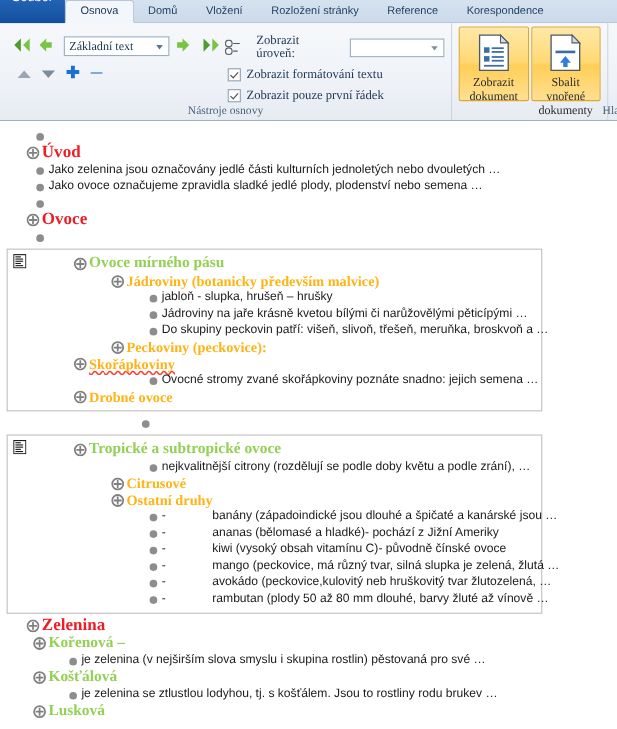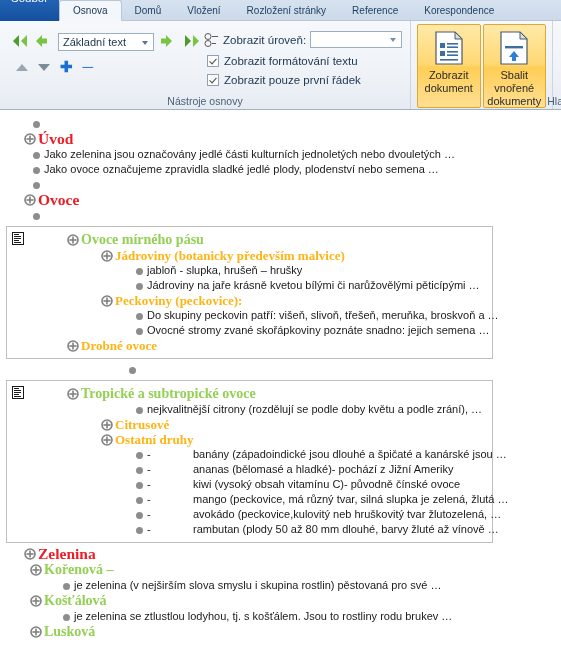--- a/index.html
+++ b/index.html
@@ -65,20 +65,21 @@
     color: #16324f;
     z-index: 4;
   }
 
   .ribbon-body {
     height: 88px;
     position: relative;
     background: linear-gradient(to bottom, #f6f8fb 0%, #eef2f7 65%, #e6ebf2 100%);
     display: flex;
     align-items: flex-start;
+    font-family: Liberation Serif, serif;
   }
 
   .group {
     position: relative;
     height: 88px;
     padding: 4px 6px 0 6px;
   }
   .group + .group { border-left: 1px solid #ccd6e2; }
   .group-title {
     position: absolute;
@@ -121,21 +122,21 @@
     border-left: 6px solid transparent;
     border-right: 6px solid transparent;
   }
   .tri-up { border-bottom: 7px solid #9aa7b2; }
   .tri-dn { border-top: 7px solid #7d8c99; }
 
   .plusmin { font-size: 15px; color: #1a6fd4; font-weight: bold; line-height: 10px; }
   .minus-g { font-size: 15px; color: #2f7fd8; font-weight: bold; line-height: 10px; }
 
   .ot-right { width: 202px; padding-top: 6px; }
-  .lvl-row { display: flex; align-items: center; gap: 4px; }
+  .lvl-row { display: flex; align-items: center; gap: 14px; }
   .lvl-label { font-size: 11.5px; color: #1c3550; }
   .lvl-combo {
     width: 92px; height: 17px;
     border: 1px solid #9aafc4;
     background: #ffffff;
     position: relative;
   }
   .lvl-combo .caret {
     position: absolute; right: 5px; top: 6px;
     width: 0; height: 0;
@@ -159,21 +160,21 @@
     border-width: 0 1.5px 1.5px 0;
     transform: rotate(42deg);
   }
   .chk-label { font-size: 11.5px; color: #1c3550; }
 
   .lvl-icon { width: 15px; height: 14px; }
 
   
   .g-master { width: 142px; display: flex; gap: 2px; padding-top: 3px; }
   .bigbtn {
-    width: 66px; height: 84px;
+    width: 66px; height: 68px;
     background: linear-gradient(to bottom, #ffe9a8 0%, #ffd873 48%, #ffce56 52%, #ffdf92 100%);
     border: 1px solid #e0a92c;
     border-radius: 2px;
     display: flex;
     flex-direction: column;
     align-items: center;
     padding-top: 5px;
   }
   .bigbtn .lbl {
     font-size: 11px;
@@ -475,33 +476,43 @@
       <span class="txt h3t">Jádroviny (botanicky především malvice)</span>
     </div>
     <div class="line i4">
       <span class="sym sym-dot"></span>
       <span class="txt body"> jabloň - slupka, hrušeň – hrušky</span>
     </div>
     <div class="line i4">
       <span class="sym sym-dot"></span>
       <span class="txt body">Jádroviny na jaře krásně kvetou bílými či narůžovělými pěticípými …</span>
     </div>
+    <div class="line i4">
+      <span class="sym sym-dot"></span>
+      <span class="txt body">Do skupiny peckovin patří: višeň, slivoň, třešeň, meruňka, broskvoň a …</span>
+    </div>
     <div class="line i3">
       <span class="sym sym-plus">
         <svg width="12" height="12" viewBox="0 0 12 12">
             <circle cx="6" cy="6" r="5" fill="none" stroke="#808080" stroke-width="1.6"></circle>
             <line x1="6" y1="2.4" x2="6" y2="9.6" stroke="#808080" stroke-width="1.6"></line>
             <line x1="2.4" y1="6" x2="9.6" y2="6" stroke="#808080" stroke-width="1.6"></line>
           </svg>
       </span>
       <span class="txt h3t">Peckoviny (peckovice):</span>
     </div>
-    <div class="line i4">
-      <span class="sym sym-dot"></span>
-      <span class="txt body">Do skupiny peckovin patří: višeň, slivoň, třešeň, meruňka, broskvoň a …</span>
+    <div class="line i2">
+      <span class="sym sym-plus">
+        <svg width="12" height="12" viewBox="0 0 12 12">
+            <circle cx="6" cy="6" r="5" fill="none" stroke="#808080" stroke-width="1.6"></circle>
+            <line x1="6" y1="2.4" x2="6" y2="9.6" stroke="#808080" stroke-width="1.6"></line>
+            <line x1="2.4" y1="6" x2="9.6" y2="6" stroke="#808080" stroke-width="1.6"></line>
+          </svg>
+      </span>
+      <span class="txt h3t misspell">Skořápkoviny</span>
     </div>
     <div class="line i4">
       <span class="sym sym-dot"></span>
       <span class="txt body">Ovocné stromy zvané skořápkoviny poznáte snadno: jejich semena …</span>
     </div>
     <div class="line i2">
       <span class="sym sym-plus">
         <svg width="12" height="12" viewBox="0 0 12 12">
             <circle cx="6" cy="6" r="5" fill="none" stroke="#808080" stroke-width="1.6"></circle>
             <line x1="6" y1="2.4" x2="6" y2="9.6" stroke="#808080" stroke-width="1.6"></line>

